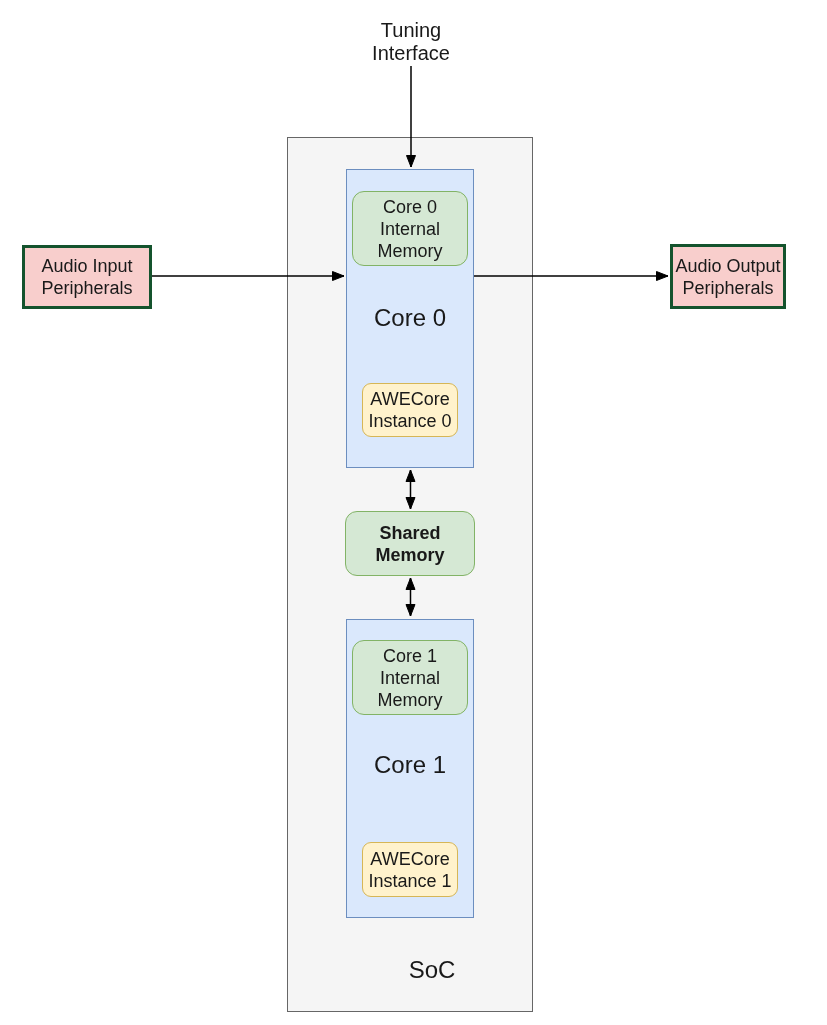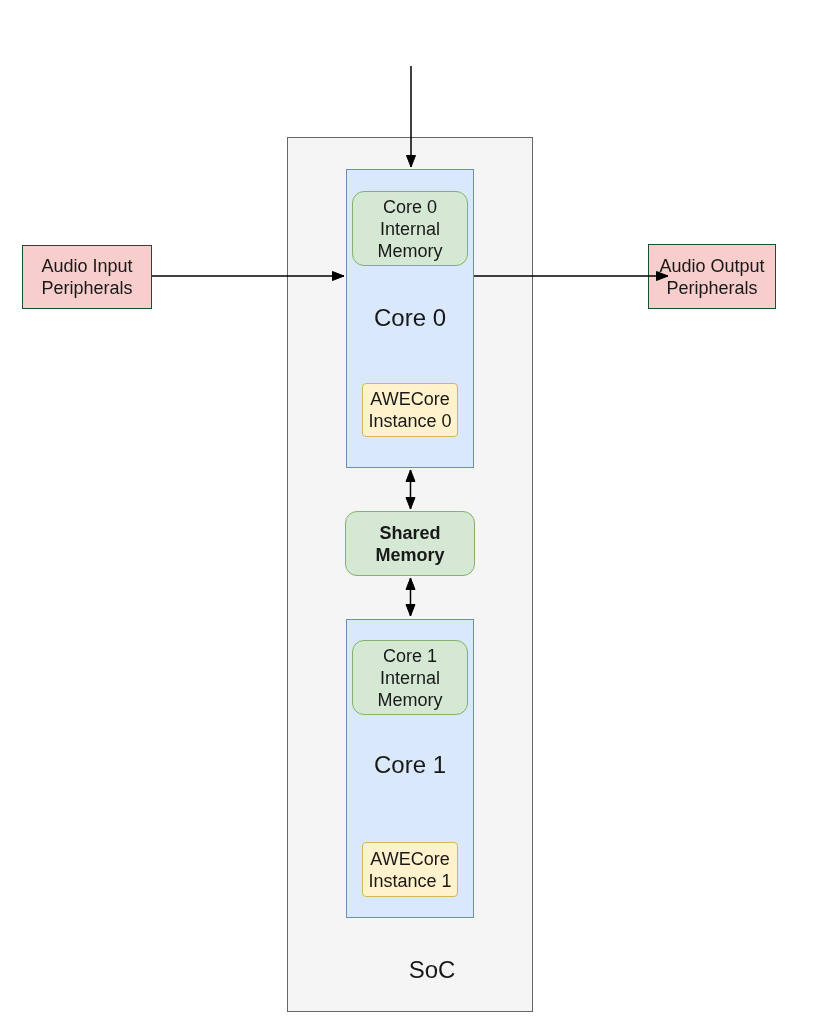--- a/index.html
+++ b/index.html
@@ -22,22 +22,22 @@
     color: #191919;
   }
   .freelabel {
     position: absolute;
     text-align: center;
     white-space: pre-line;
     color: #191919;
   }
   .blue   { background: #dae8fc; border: 1px solid #6c8ebf; }
   .green  { background: #d5e8d4; border: 1px solid #82b366; border-radius: 12px; }
-  .yellow { background: #fff2cc; border: 1px solid #d6b656; border-radius: 4px; }
-  .pink   { background: #f8cecc; border: 1px solid #14532d; }
+  .yellow { background: #fff2cc; border: 1px solid #d6b656; border-radius: 9px; }
+  .pink   { background: #f8cecc; border: 3px solid #14532d; }
   .gray   { background: #f5f5f5; border: 1px solid #666666; }
   .fs-s { font-size: 18px; line-height: 22px; }
   .fs-m { font-size: 20px; line-height: 23px; }
   .fs-l { font-size: 24px; line-height: 28px; }
   .arrows {
     position: absolute;
     left: 0; top: 0;
     pointer-events: none;
   }
 </style>
@@ -63,23 +63,25 @@
   <div class="node blue" style="left:346px; top:619px; width:128px; height:299px;"></div>
   <div class="node green fs-s" style="left:352px; top:640px; width:116px; height:75px;">Core 1
 Internal
 Memory</div>
   <div class="freelabel fs-l" style="left:346px; top:751px; width:128px;">Core 1</div>
   <div class="node yellow fs-s" style="left:362px; top:842px; width:96px; height:55px;">AWECore
 Instance 1</div>
 
   <div class="node pink fs-s" style="left:22px; top:245px; width:130px; height:64px;">Audio Input
 Peripherals</div>
-  <div class="node pink fs-s" style="left:648px; top:244px; width:128px; height:65px;">Audio Output
+  <div class="node pink fs-s" style="left:670px; top:244px; width:116px; height:65px;">Audio Output
 Peripherals</div>
 
+  <div class="freelabel fs-m" style="left:351px; top:19px; width:120px;">Tuning
+Interface</div>
 
   <svg class="arrows" width="827" height="1025" viewBox="0 0 827 1025">
     <defs>
       <marker id="ah" markerUnits="userSpaceOnUse" markerWidth="14" markerHeight="12" refX="12.5" refY="6" orient="auto-start-reverse">
         <path d="M1,1.5 L12.5,6 L1,10.5 Z" fill="#000000" stroke="#000000" stroke-width="1"></path>
       </marker>
     </defs>
     <line x1="411" y1="66" x2="411" y2="167" stroke="#000000" stroke-width="1.5" marker-end="url(#ah)"></line>
     <line x1="152" y1="276" x2="344" y2="276" stroke="#000000" stroke-width="1.5" marker-end="url(#ah)"></line>
     <line x1="474" y1="276" x2="668" y2="276" stroke="#000000" stroke-width="1.5" marker-end="url(#ah)"></line>

